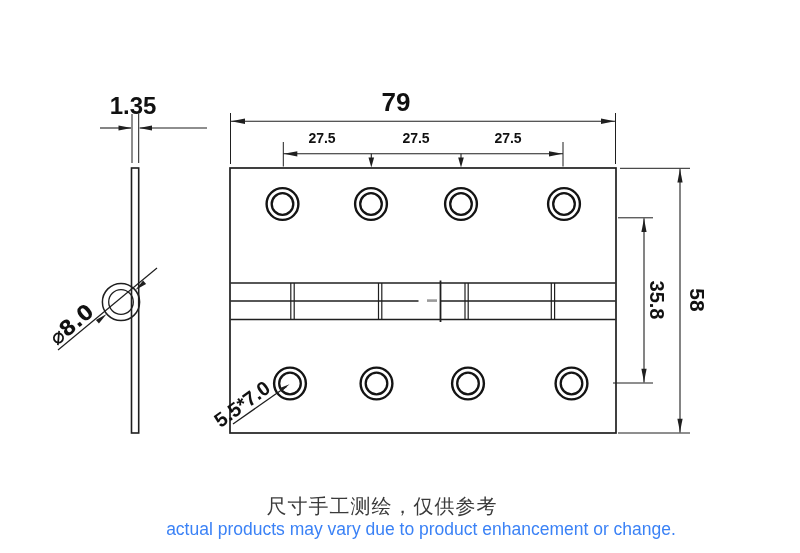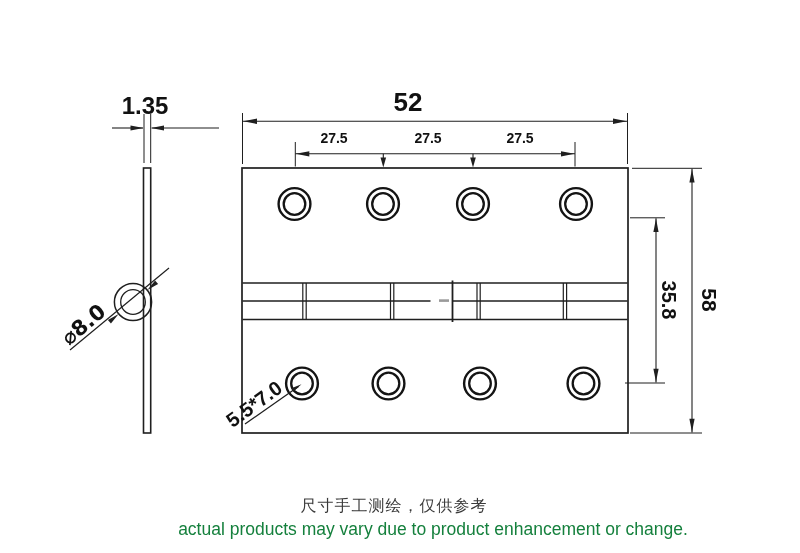--- a/index.html
+++ b/index.html
@@ -1,33 +1,33 @@
 <!DOCTYPE html>
 <html><head>
 <meta charset="utf-8">
 <style>
   html,body{margin:0;padding:0;background:#fff;}
   #stage{position:relative;width:776px;height:553px;background:#ffffff;overflow:hidden;
-         font-family:"Liberation Sans",sans-serif;margin-left:12px;}
+         font-family:"Liberation Sans",sans-serif;}
   #linework{position:absolute;left:0;top:0;}
   .label{position:absolute;font-family:"Liberation Sans","DejaVu Sans",sans-serif;
          font-weight:bold;color:#111;white-space:nowrap;line-height:1;
          transform:translate(-50%,-50%);}
   .lbl-width{font-size:26px;}
   .lbl-thickness{font-size:24px;}
   .lbl-spacing{font-size:14px;}
   .lbl-height{font-size:21px;transform:translate(-50%,-50%) rotate(90deg);}
   .lbl-rowspan{font-size:20px;transform:translate(-50%,-50%) rotate(90deg);}
   .lbl-diameter{font-size:21px;font-family:"DejaVu Sans",sans-serif;
                 transform:translate(-50%,-50%) rotate(-40deg);}
   .lbl-holesize{font-size:20px;transform:translate(-50%,-50%) rotate(-36deg);}
   .caption{position:absolute;transform:translate(-50%,-50%);white-space:nowrap;
            font-weight:normal;}
-  .caption-zh{font-size:16px;color:#3a3a3a;letter-spacing:1px;}
-  .caption-en{font-size:17.5px;color:#15803d;}
+  .caption-zh{font-size:20px;color:#3a3a3a;letter-spacing:1px;}
+  .caption-en{font-size:17.5px;color:#3b82f6;}
 </style>
 </head>
 <body>
 
 <div id="stage">
 
   <svg id="linework" width="800" height="553" viewBox="0 0 800 553">
 
     <g stroke="#1f1f1f" fill="none">
 
@@ -135,21 +135,21 @@
     </g>
 
     <g stroke="#1f1f1f" fill="none">
       <line x1="233" y1="424" x2="286.5" y2="386.5" stroke-width="1.3"></line>
       <polygon points="289.5,384.3 281.6,391.6 279.4,388.3" fill="#1f1f1f" stroke="none"></polygon>
     </g>
   </svg>
 
   <div class="label lbl-thickness" style="left:133px;top:106px;">1.35</div>
 
-  <div class="label lbl-width" style="left:396px;top:102px;">52</div>
+  <div class="label lbl-width" style="left:396px;top:102px;">79</div>
 
   <div class="label lbl-spacing" style="left:322px;top:138px;">27.5</div>
   <div class="label lbl-spacing" style="left:416px;top:138px;">27.5</div>
   <div class="label lbl-spacing" style="left:508px;top:138px;">27.5</div>
 
   <div class="label lbl-diameter" style="left:72px;top:325px;">⌀8.0</div>
 
   <div class="label lbl-holesize" style="left:242px;top:404px;">5.5*7.0</div>
 
   <div class="label lbl-rowspan" style="left:657px;top:300px;">35.8</div>

